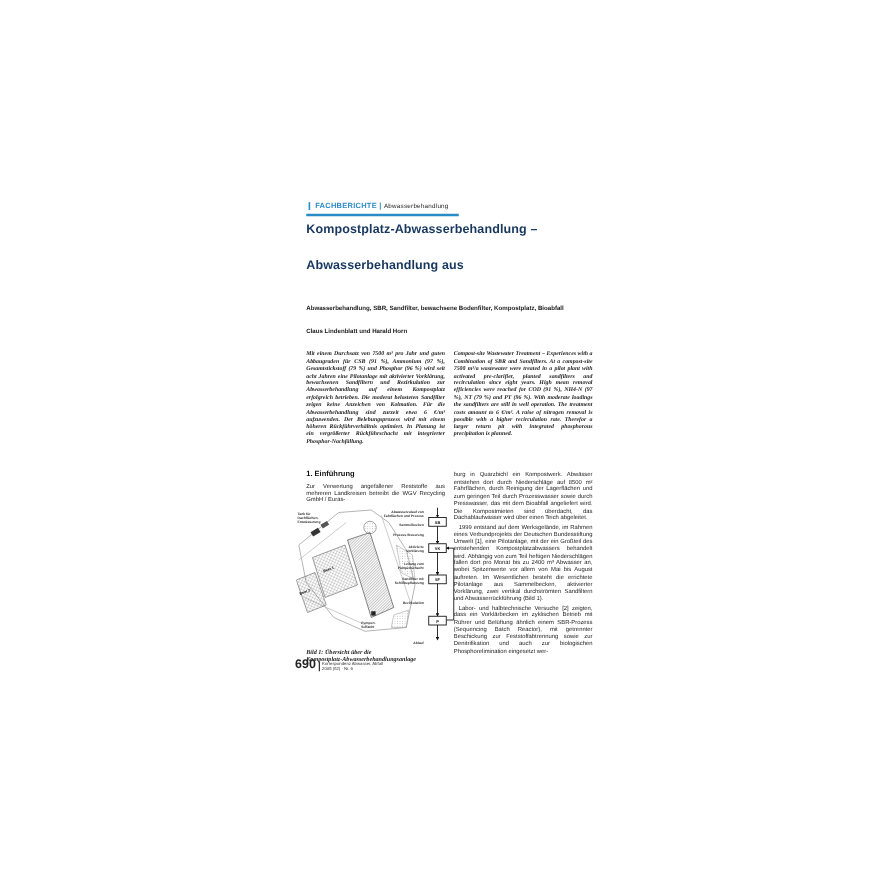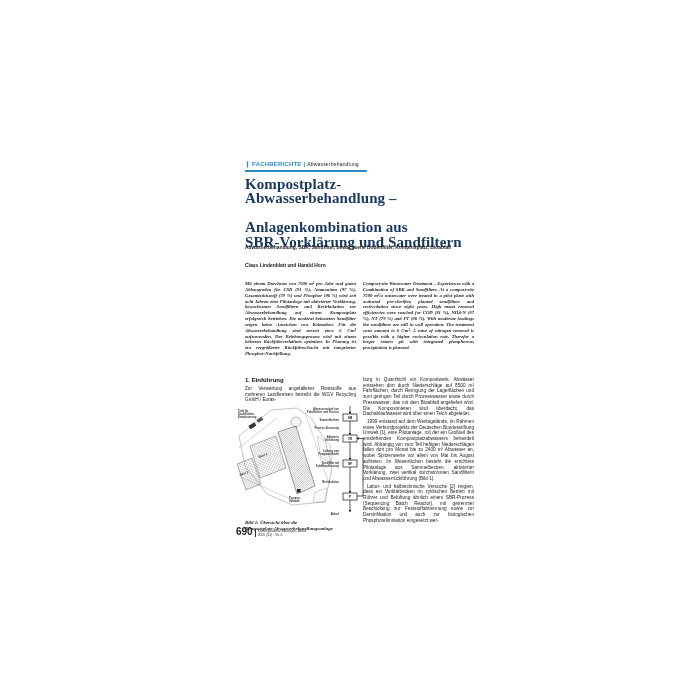--- a/index.html
+++ b/index.html
@@ -9,21 +9,21 @@
 
   
   .kicker{position:absolute;left:9px;top:5px;width:122px;border-bottom:2px solid #2a8cc7;
           padding-bottom:3px;font-size:6px;font-weight:bold;letter-spacing:.2px;
           white-space:nowrap;color:#2a8cc7;}
   .kicker .vbar{color:#2a8cc7;font-weight:bold;}
   .kicker .topic{color:#222;font-weight:normal;font-size:5px;}
 
   
   .title{position:absolute;left:9px;top:22px;width:226px;margin:0;
-         font-size:15px;line-height:14.4px;font-weight:bold;color:#17375e;letter-spacing:.1px;font-family:Liberation Serif, serif;}
+         font-size:10px;line-height:14.4px;font-weight:bold;color:#17375e;letter-spacing:.1px;}
 
   
   .keywords{position:absolute;left:9px;top:90px;width:228px;font-size:4.9px;font-weight:bold;color:#1a1a1a;}
   .authors{position:absolute;left:9px;top:108px;width:228px;font-size:4.9px;font-weight:bold;color:#1a1a1a;}
 
   
   .abstracts{position:absolute;left:9px;top:126px;width:229px;display:flex;gap:7px;}
   .abs-col{width:111px;font-family:"Liberation Serif",serif;font-style:italic;font-weight:bold;
            font-size:4.7px;line-height:5.85px;text-align:justify;color:#222;}
 
@@ -59,22 +59,21 @@
     <div class="kicker">
       <span class="vbar">❙</span>
       <span>FACHBERICHTE</span>
       <span class="vbar">|</span>
       <span class="topic">Abwasserbehandlung</span>
     </div>
 
     <h1 class="title">
       <span>Kompostplatz-Abwasserbehandlung –</span><br>
       <br>
-      <span>Anlagenkombination aus</span><br>
-      <span>SBR-Vorklärung und Sandfiltern</span>
+      <span>Abwasserbehandlung aus</span><br>
     </h1>
 
     <div class="keywords">Abwasserbehandlung, SBR, Sandfilter, bewachsene Bodenfilter, Kompostplatz, Bioabfall</div>
     <div class="authors">Claus Lindenblatt und Harald Horn</div>
 
     <div class="abstracts">
       <div class="abs-col">Mit einem Durchsatz von 7500 m³ pro Jahr und guten Abbaugraden für CSB (91 %), Ammonium (97 %), Gesamtstickstoff (79 %) und Phosphor (96 %) wird seit acht Jahren eine Pilotanlage mit aktivierter Vorklärung, bewachsenen Sandfiltern und Rezirkulation zur Abwasserbehandlung auf einem Kompostplatz erfolgreich betrieben. Die moderat belasteten Sandfilter zeigen keine Anzeichen von Kolmation. Für die Abwasserbehandlung sind zurzeit etwa 6 €/m³ aufzuwenden. Der Belebungsprozess wird mit einem höheren Rückführverhältnis optimiert. In Planung ist ein vergrößerter Rückführschacht mit integrierter Phosphor-Nachfällung.</div>
       <div class="abs-col">
         <span>Compost-site Wastewater Treatment – Experiences with a Combination of SBR and Sandfilters.</span>
         <span>At a compost-site 7500 m³/a wastewater were treated in a pilot plant with activated pre-clarifier, planted sandfilters and recirculation since eight years. High mean removal efficiencies were reached for COD (91 %), NH4-N (97 %), NT (79 %) and PT (96 %). With moderate loadings the sandfilters are still in well operation. The treatment costs amount to 6 €/m³. A raise of nitrogen removal is possible with a higher recirculation rate. Therefor a larger return pit with integrated phosphorous precipitation is planned.</span>

